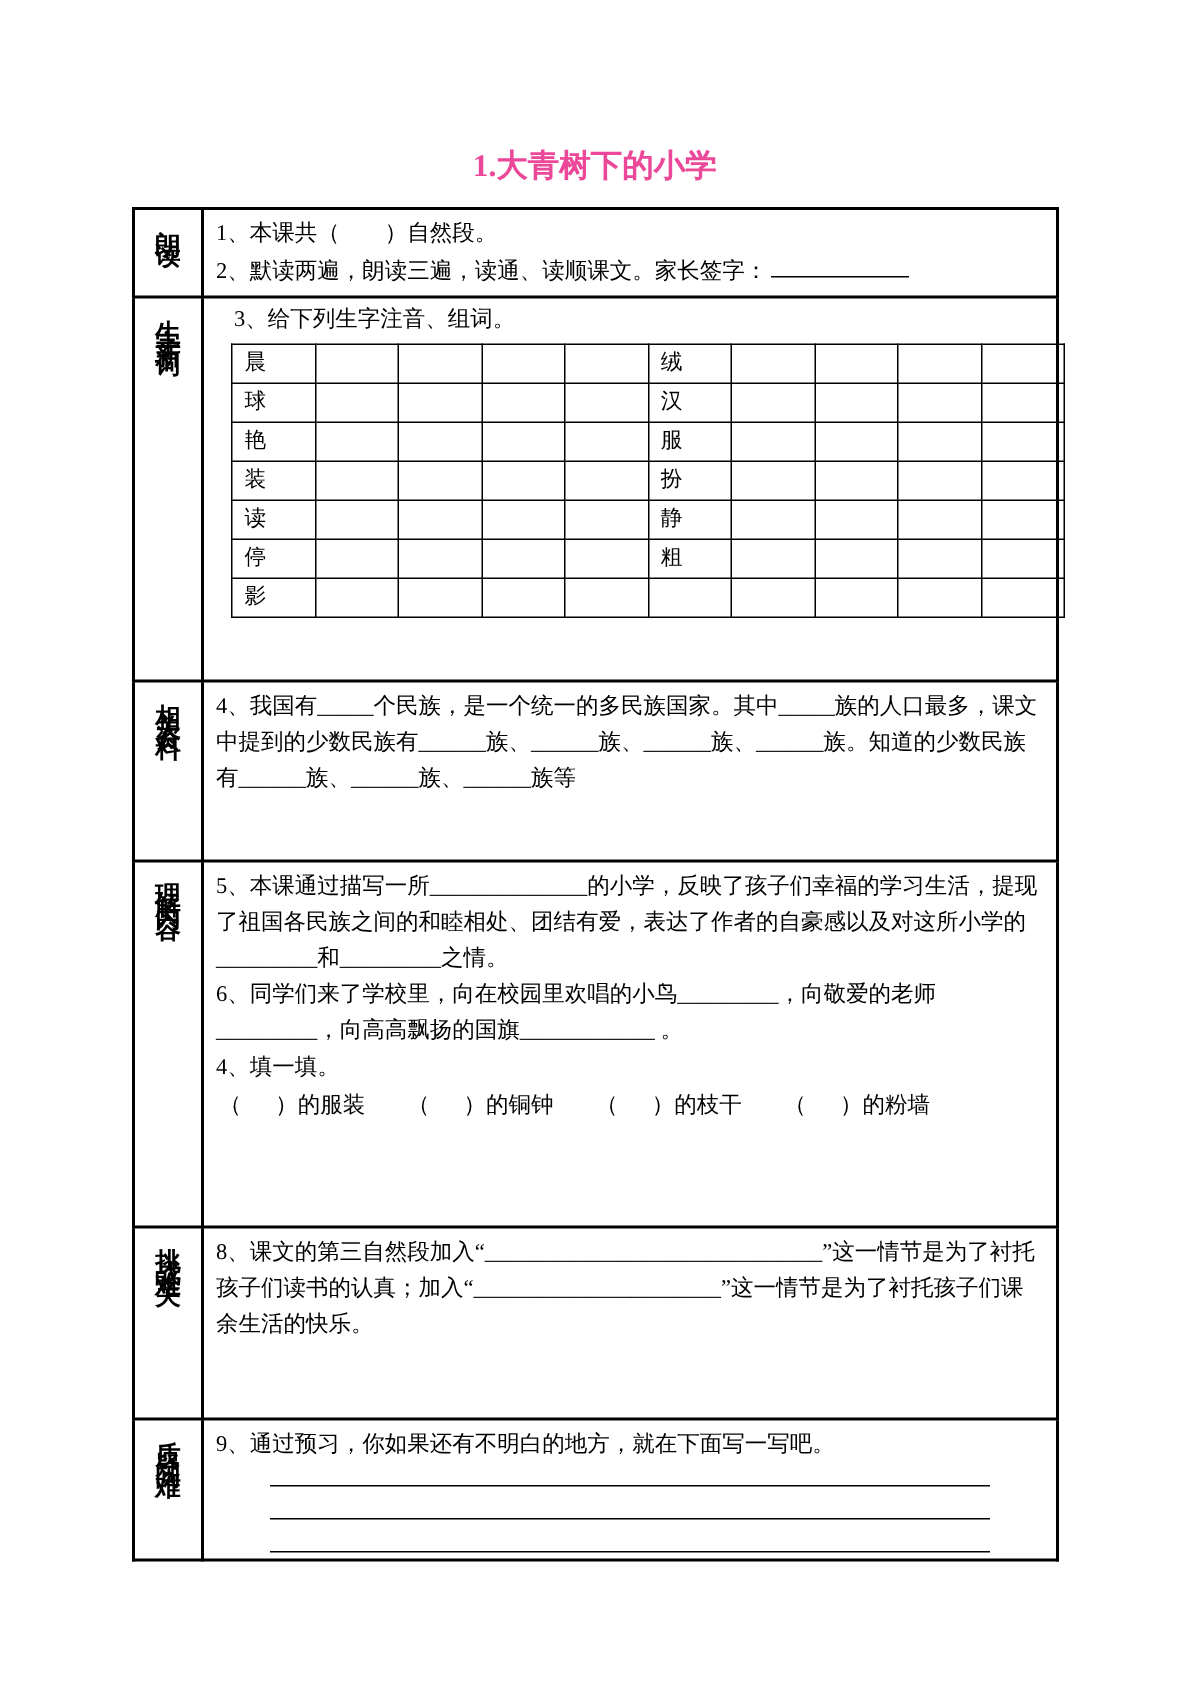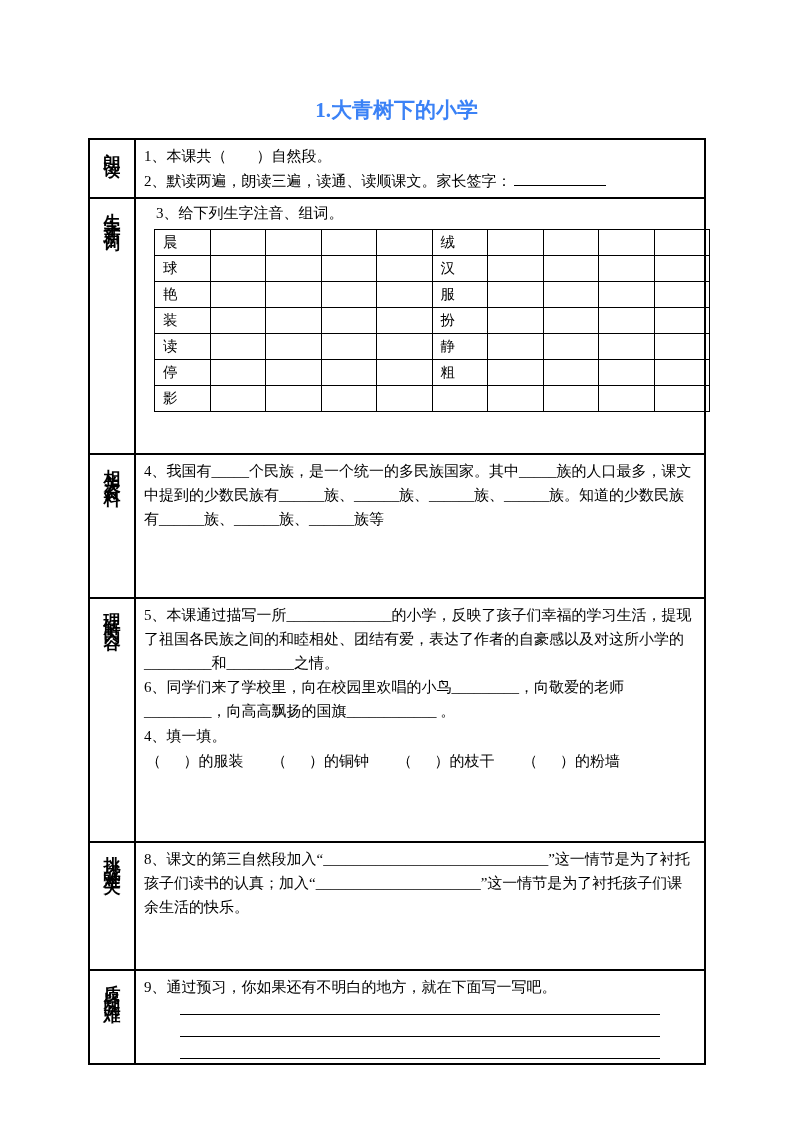--- a/index.html
+++ b/index.html
@@ -21,21 +21,21 @@
   td.label-cell { width:46px; text-align:center; vertical-align:middle; }
   .v-label {
     writing-mode:vertical-rl; text-orientation:upright;
     font-weight:bold; font-size:17px; letter-spacing:7px;
     display:inline-block; line-height:1;
   }
   td.content-cell { padding:5px 9px 4px 8px; font-size:15px; line-height:1.58; }
   .pre { white-space:pre-wrap; }
   tr.r-langdu > td { height:58px; }
   tr.r-shengzi > td { height:256px; }
-  tr.r-ziliao > td { height:144px; }
+  tr.r-ziliao > td { height:120px; }
   tr.r-lijie > td { height:244px;margin-left:39px; }
   tr.r-tiaozhan > td { height:128px; }
   tr.r-zhiyi > td { height:80px; }
   td.v-mid { vertical-align:middle; }
   .row-spread { display:flex; justify-content:flex-start; align-items:baseline; }
   .sig-group { white-space:nowrap; }
   .blank-underline {
     display:inline-block; width:92px; height:13px;
     border-bottom:1.4px solid #000; margin-left:2px;
   }
@@ -56,21 +56,21 @@
   .q7-items span { white-space:pre; }
   .answer-line {
     width:480px; height:0; border-bottom:1.5px solid #000;
     margin:21px 0 0 36px;
   }
   .answer-line.first { margin-top:14px; }
 </style>
 </head>
 <body>
 
-<div class="page-title" style="color: #3b82f6;">1.大青树下的小学</div>
+<div class="page-title" style="color: #ec4899;">1.大青树下的小学</div>
 
 <table class="main">
   <colgroup>
       <col style="width:46px">
       <col>
     </colgroup>
   <tbody>
 
     <tr class="r-langdu">
       <td class="label-cell">

